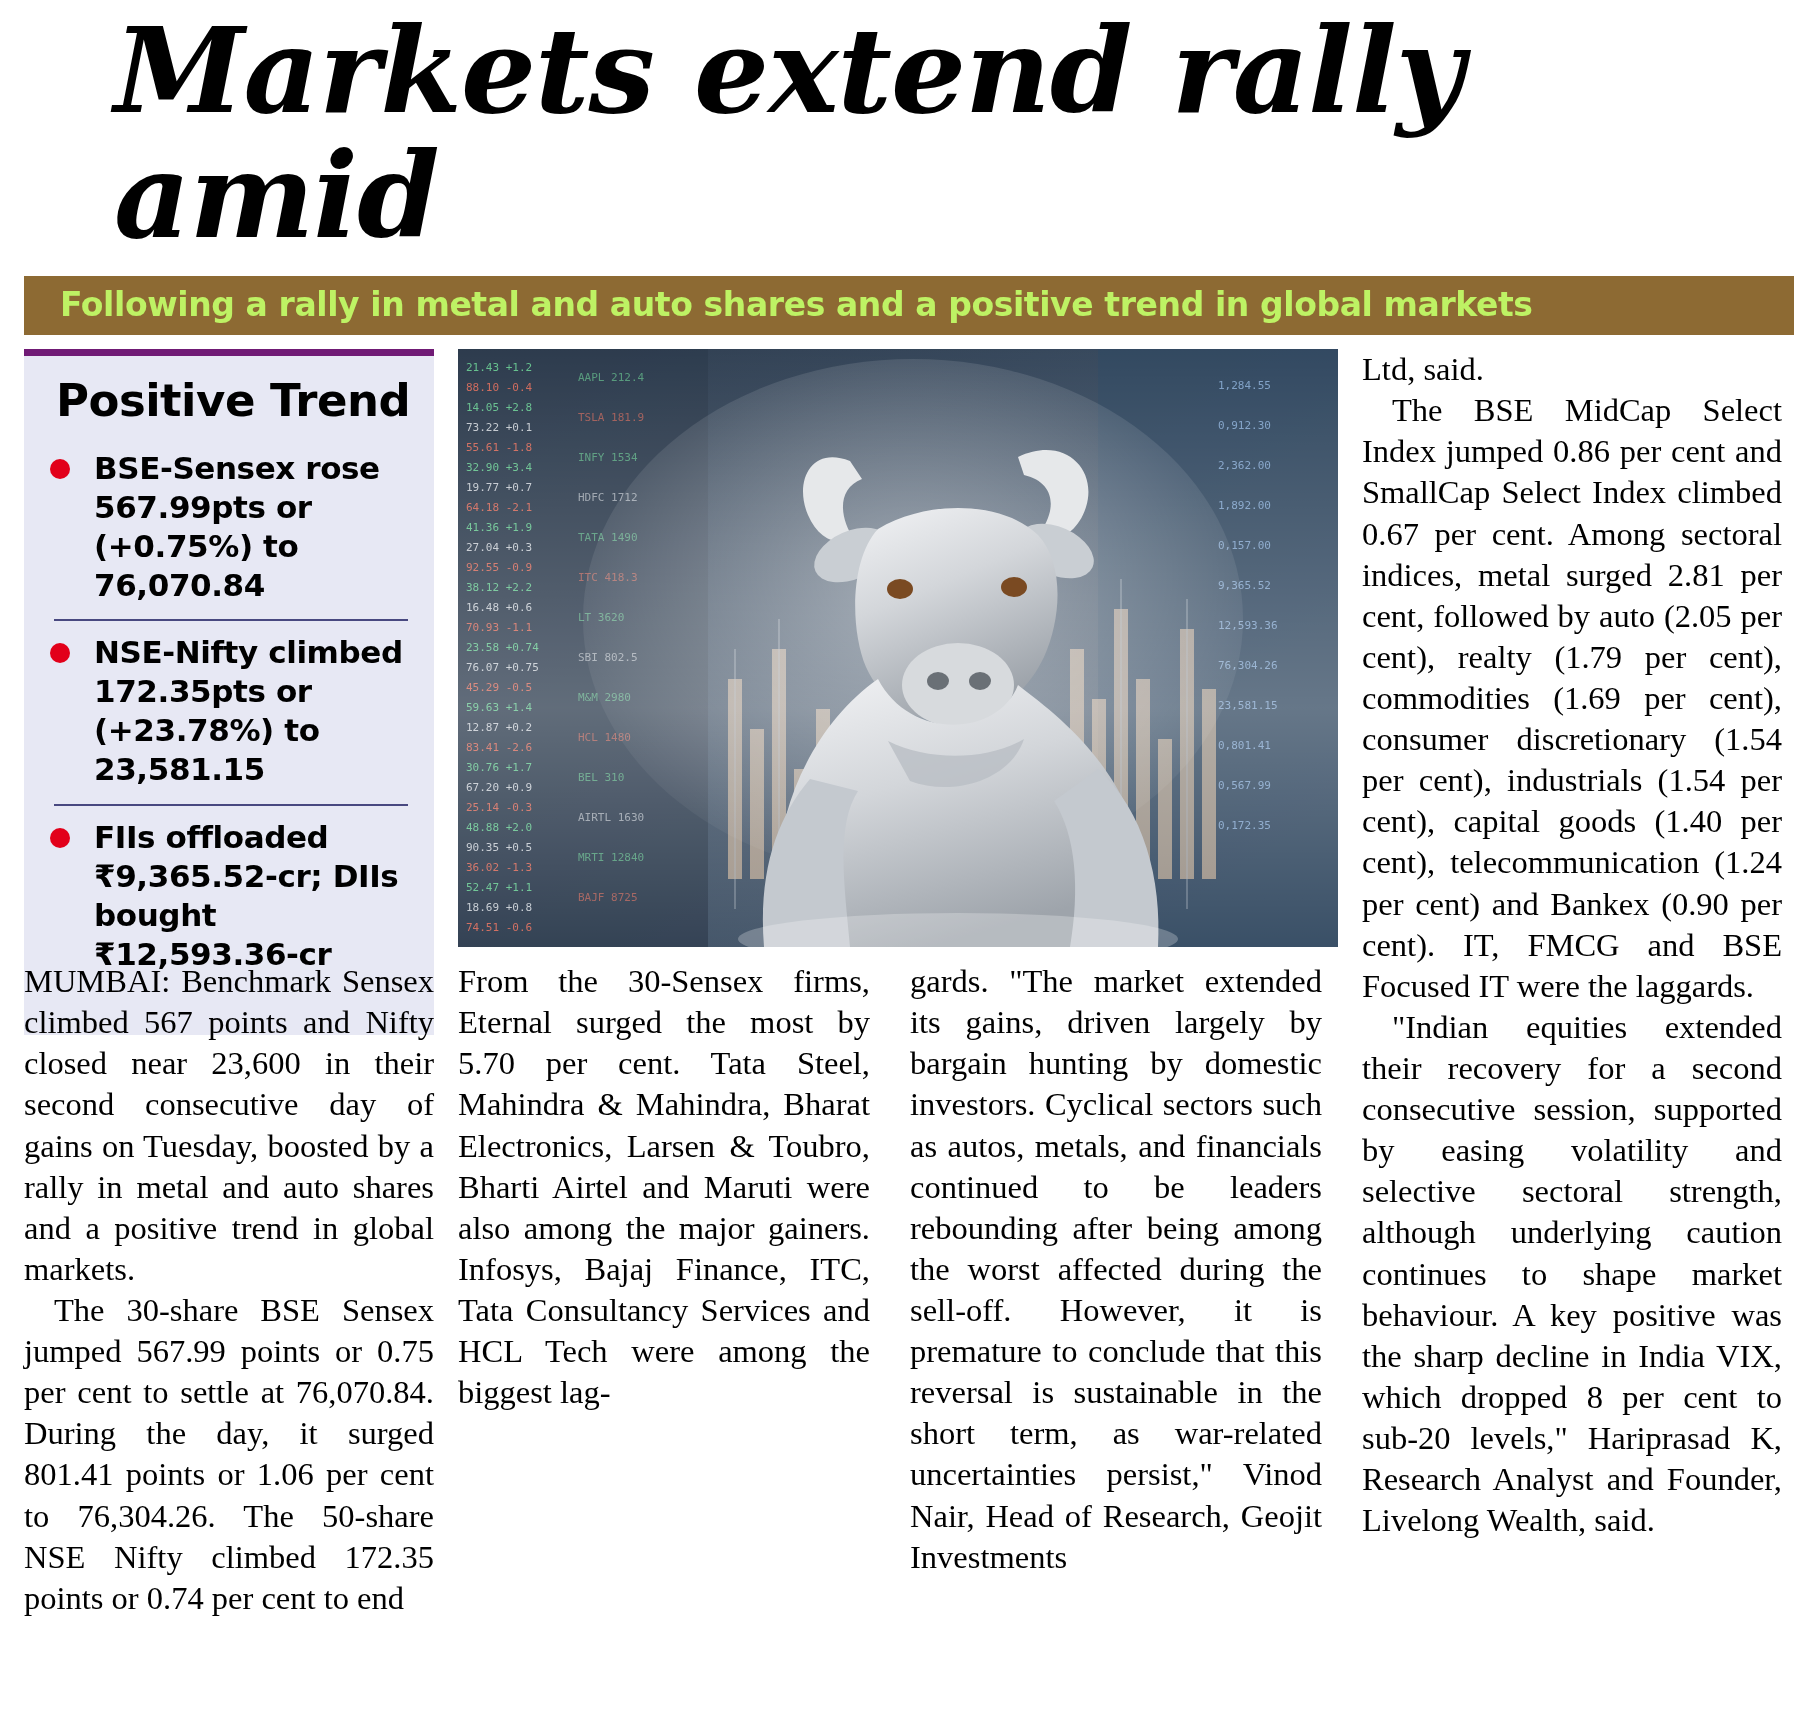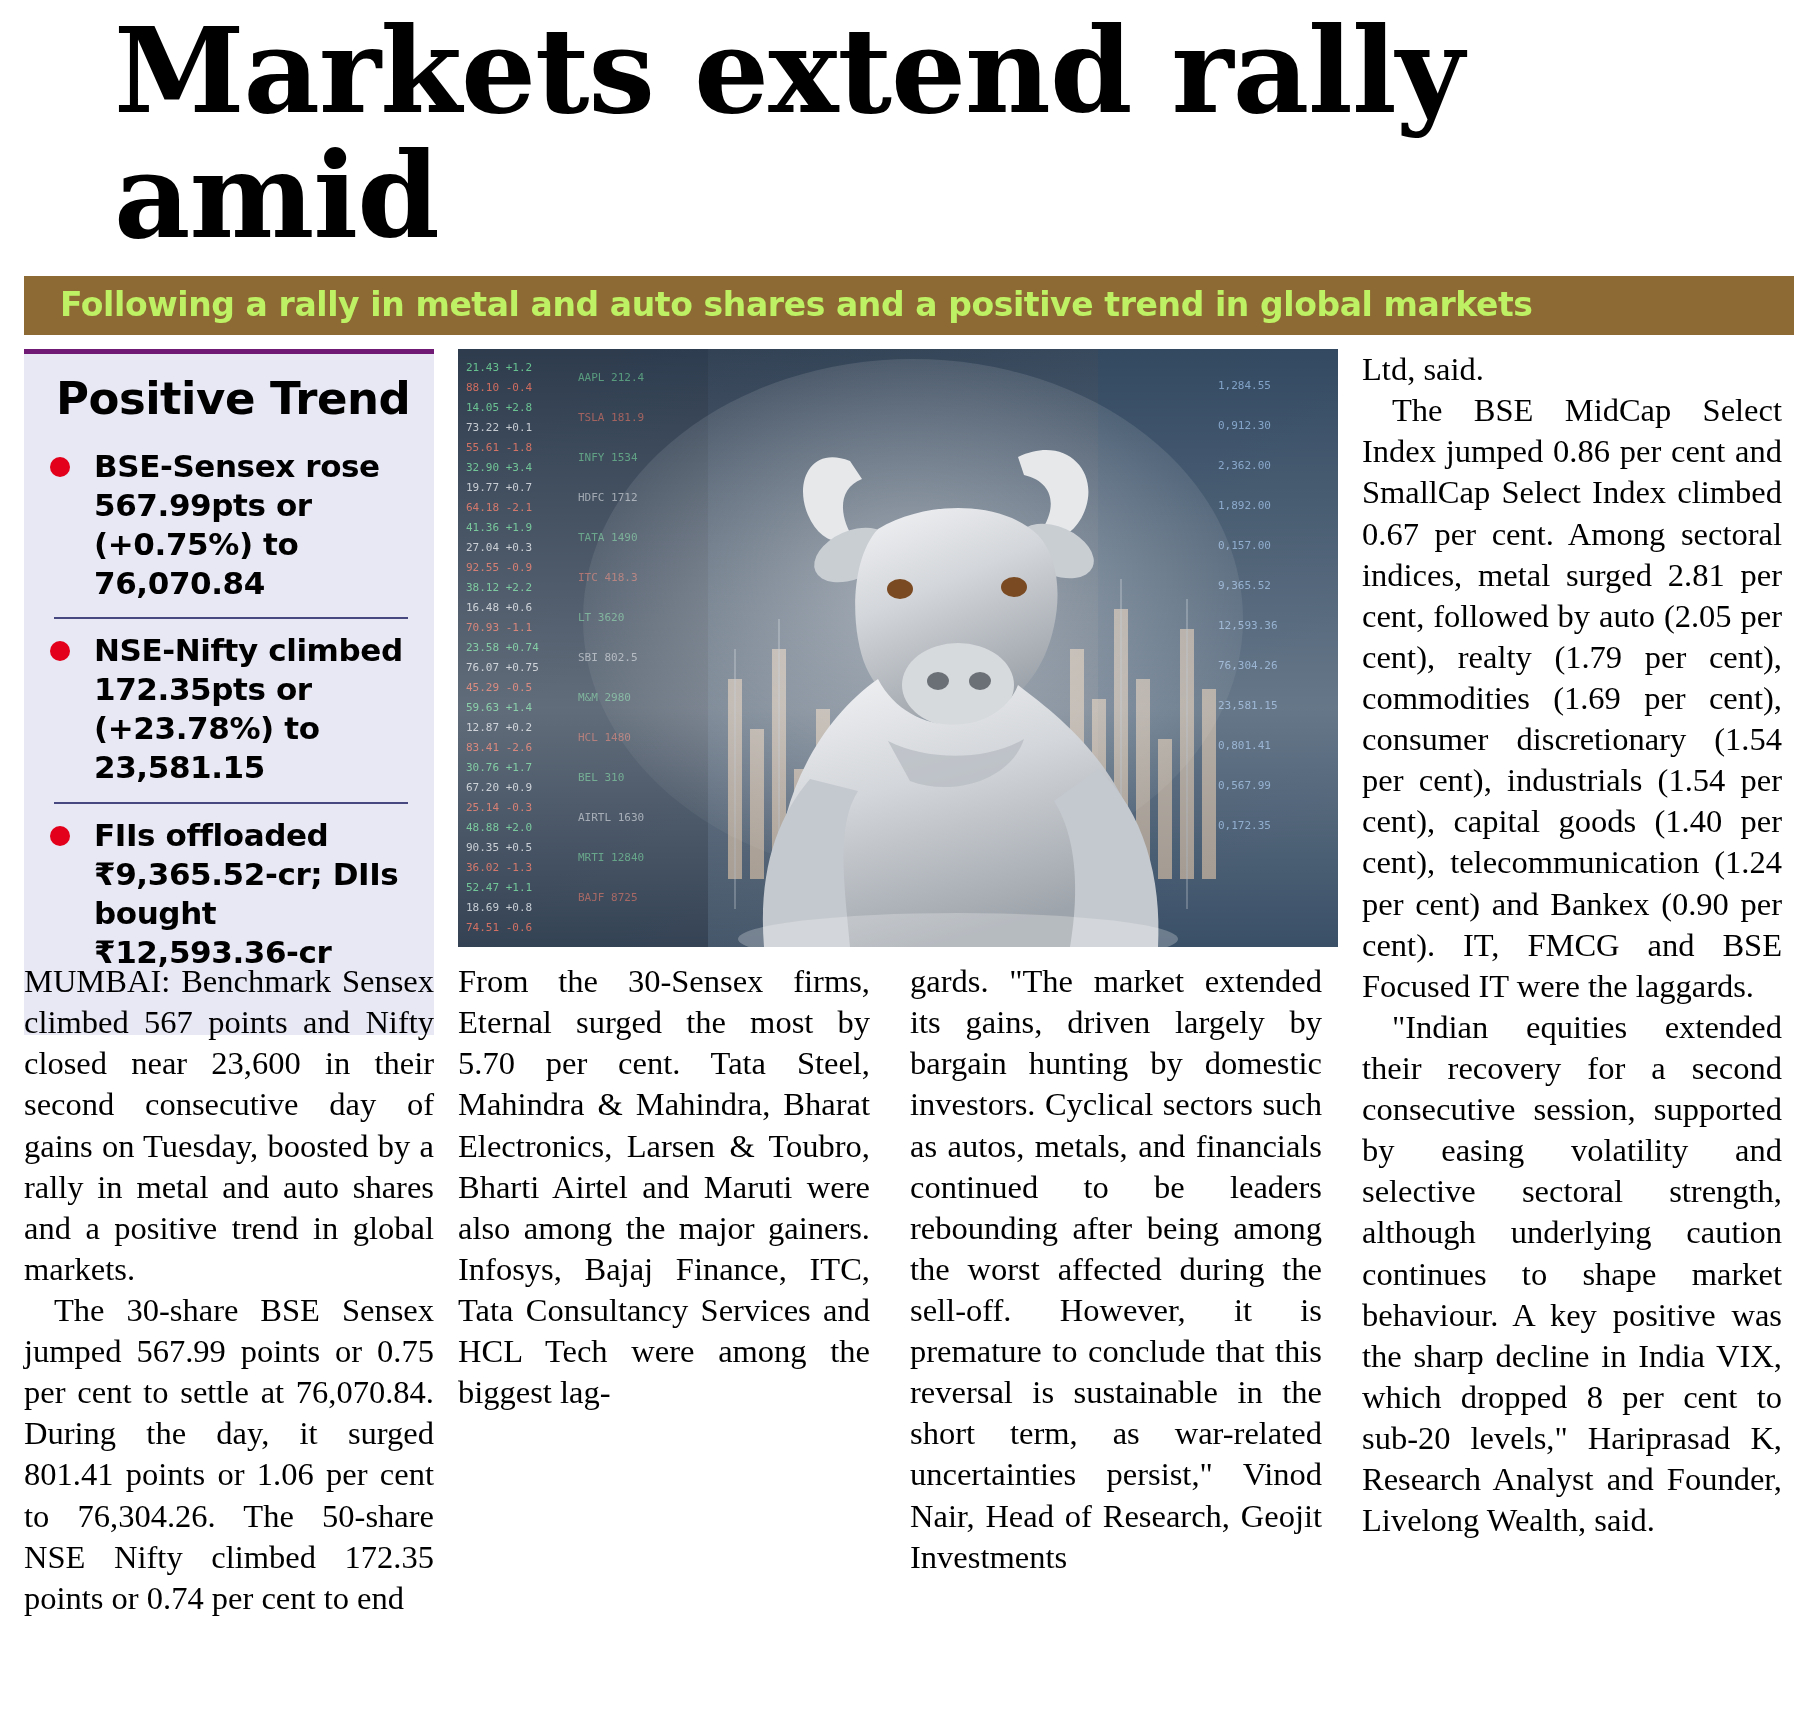--- a/index.html
+++ b/index.html
@@ -18,20 +18,21 @@
     position: relative;
     width: 1818px;
     height: 1730px;
     box-sizing: border-box;
     padding: 0 24px;
   }
 
   
   .headline {
     font-family: "DejaVu Serif", serif;
+    font-style: italic;
     font-weight: 700;
     font-size: 118px;
     line-height: 1.06;
     letter-spacing: -1px;
     text-align: left;
     margin: 8px 0 15px 90px;
     width: 1650px;
   }
   .headline .l1 { display: block; }
   .headline .l2 { display: block; margin-top: -6px; }
@@ -60,21 +61,21 @@
   }
 
   
   .factbox {
     position: absolute;
     left: 0;
     top: 0;
     width: 410px;
     height: 686px;
     background: #e7e8f4;
-    border-top: 5px solid #701a75;
+    border-top: 7px solid #701a75;
     box-sizing: border-box;
     padding: 12px 22px 10px 26px;
   }
   .factbox h2 {
     font-family: "DejaVu Sans", sans-serif;
     font-weight: 700;
     font-size: 45px;
     margin: 6px 0 16px 6px;
     letter-spacing: -0.5px;
   }

